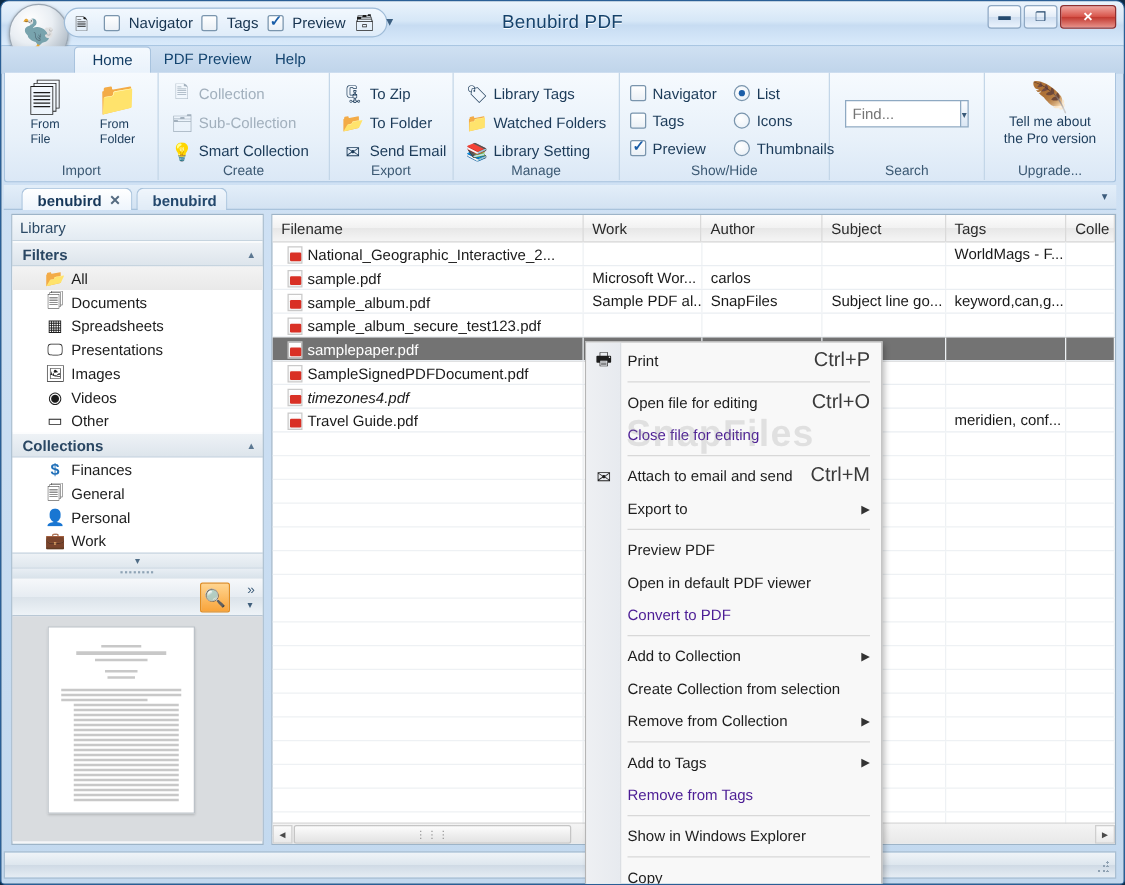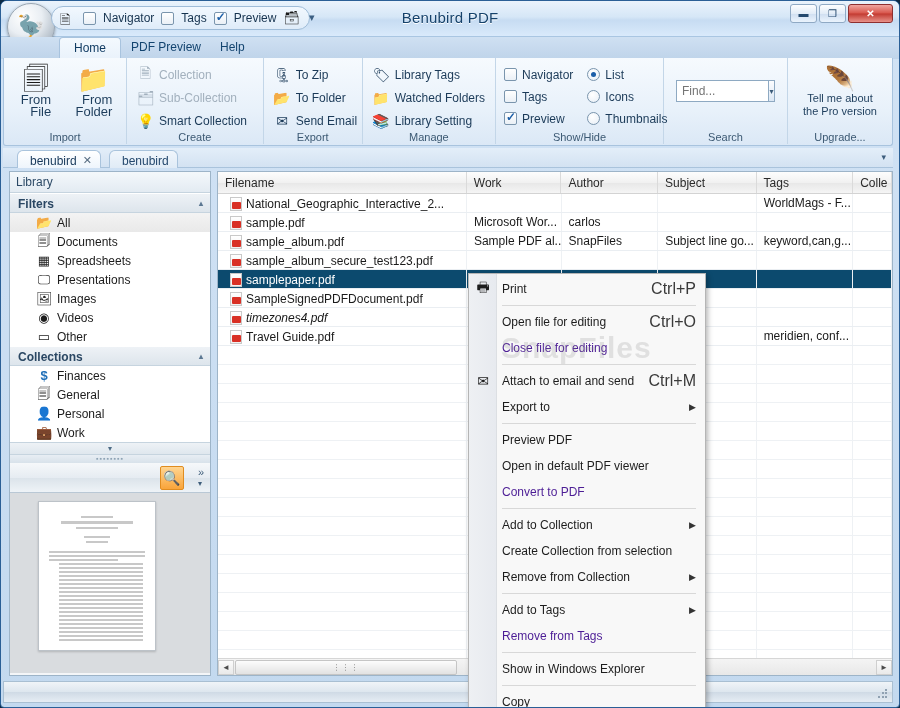--- a/index.html
+++ b/index.html
@@ -107,21 +107,21 @@
     position:absolute; bottom:1px; left:0; right:0;
     text-align:center; font-size:11px; color:#3c5973;
   }
   .rgroup .gbody { display:flex; gap:6px; flex:1; align-items:flex-start; }
 
   .bigbtn {
     width:52px; display:flex; flex-direction:column; align-items:center;
     padding-top:3px; cursor:default;
   }
   .bigbtn .glyph { font-size:26px; line-height:28px; }
-  .bigbtn .lab { font-size:13px; text-align:right; line-height:12px; color:#1d3d5c; margin-top:1px; }
+  .bigbtn .lab { font-size:10px; text-align:left; line-height:12px; color:#1d3d5c; margin-top:1px; }
 
   .smallcol { display:flex; flex-direction:column; gap:2px; padding-top:2px; }
   .smallbtn {
     display:flex; align-items:center; gap:5px; height:21px;
     padding:0 4px; font-size:12px; color:#1b3a58; cursor:default; white-space:nowrap;
   }
   .smallbtn.disabled { color:#a2b0bd; }
   .smallbtn .sicon { font-size:14px; width:17px; text-align:center; }
 
   .chkcol { display:flex; flex-direction:column; gap:3px; padding:3px 6px 0 2px; }
@@ -158,21 +158,21 @@
   .upgrade .lab { font-size:11px; text-align:center; line-height:13px; color:#1d3d5c; }
 
   
   .doctabs {
     position:absolute; left:2px; top:147px; width:890px; height:20px;
     background:linear-gradient(180deg,#e3eef9,#d3e2f2);
     border-bottom:1px solid #a9c3dc;
   }
   .dtab {
     position:absolute; top:2px; height:18px;
-    padding:2px 8px 0 12px; font-size:12px; font-weight:normal; color:#17385a;
+    padding:2px 8px 0 12px; font-size:12px; font-weight:bold; color:#17385a;
     background:linear-gradient(180deg,#ffffff,#eef5fc);
     border:1px solid #a9c3dc; border-bottom:none; border-radius:6px 6px 0 0;
     display:flex; align-items:center; gap:6px;
   }
   .dtab.inactive { background:linear-gradient(180deg,#f0f6fc,#e0ebf6); color:#24486d; }
   .dtab .x { font-size:11px; color:#556b80; }
   .doctabs .dropcaret { position:absolute; right:7px; top:4px; font-size:9px; color:#3c5c7c; }
 
   
   .leftpanel {
@@ -252,21 +252,21 @@
     display:flex; height:22px;
     background:linear-gradient(180deg,#fdfdfd 0%,#f1f1f1 50%,#e7e7e7 51%,#f5f5f5 100%);
     border-bottom:1px solid #d3d3d3;
   }
   .colhead .ch {
     padding:4px 0 0 7px; font-size:12px; color:#2a2a2a;
     border-right:1px solid #dadada; overflow:hidden; white-space:nowrap;
   }
   .rows { position:relative; }
   .frow { display:flex; height:19px; border-bottom:1px solid #eaeef2; }
-  .frow.sel { background:#0c4a6e; color:#fff; }
+  .frow.sel { background:#737373; color:#fff; }
   .frow .cell {
     padding:2px 0 0 7px; font-size:12px; overflow:hidden; white-space:nowrap;
     border-right:1px solid #eef1f4;
   }
   .frow .cell.name { display:flex; align-items:center; gap:4px; padding-left:12px; }
   .pdficon {
     width:12px; height:14px; flex:none; position:relative;
     background:linear-gradient(180deg,#ffffff,#f0f0f0);
     border:1px solid #c9c9c9;
   }

